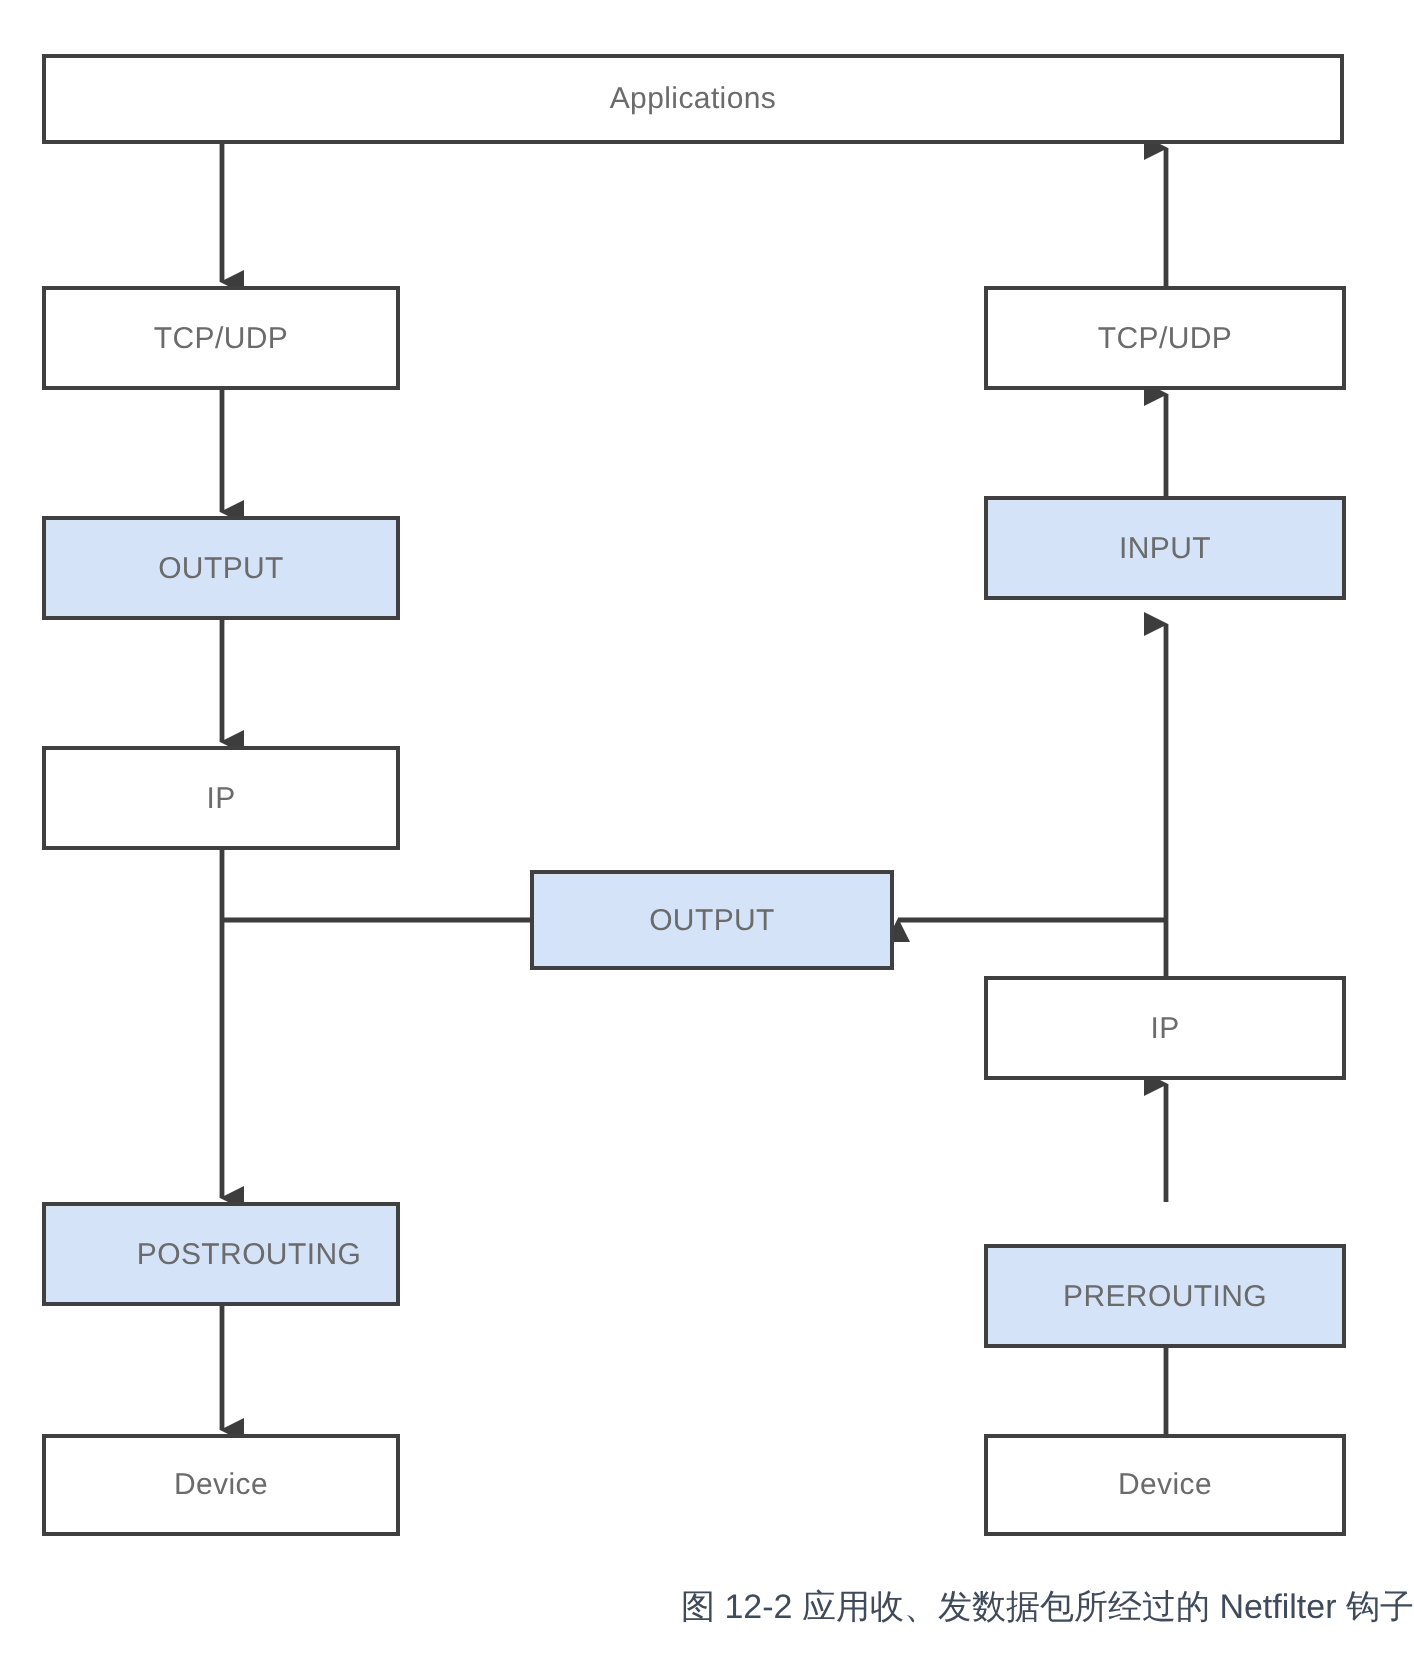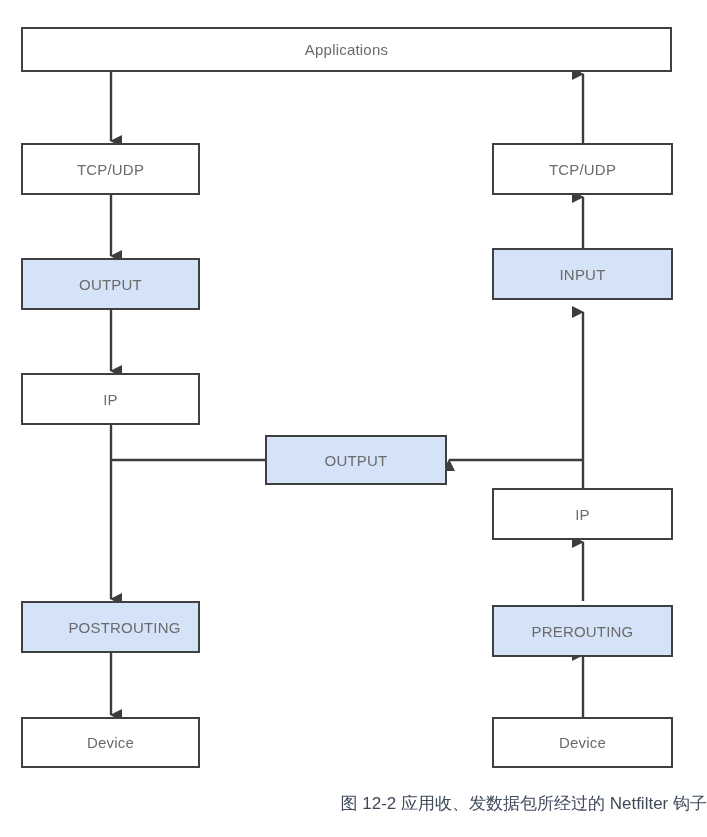--- a/index.html
+++ b/index.html
@@ -133,21 +133,21 @@
   </div>
 
   <div class="node-box hook" style="left:492px; top:248px; width:181px; height:52px;">
     <span class="node-label">INPUT</span>
   </div>
 
   <div class="node-box" style="left:492px; top:488px; width:181px; height:52px;">
     <span class="node-label">IP</span>
   </div>
 
-  <div class="node-box hook" style="left:492px; top:605px; width:181px; height:52px;">
+  <div class="node-box hook" style="left:492px; top:622px; width:181px; height:52px;">
     <span class="node-label">PREROUTING</span>
   </div>
 
   <div class="node-box" style="left:492px; top:717px; width:181px; height:51px;">
     <span class="node-label">Device</span>
   </div>
 
   <div id="figure-caption">图 12-2 应用收、发数据包所经过的 Netfilter 钩子</div>
 
 </div>

